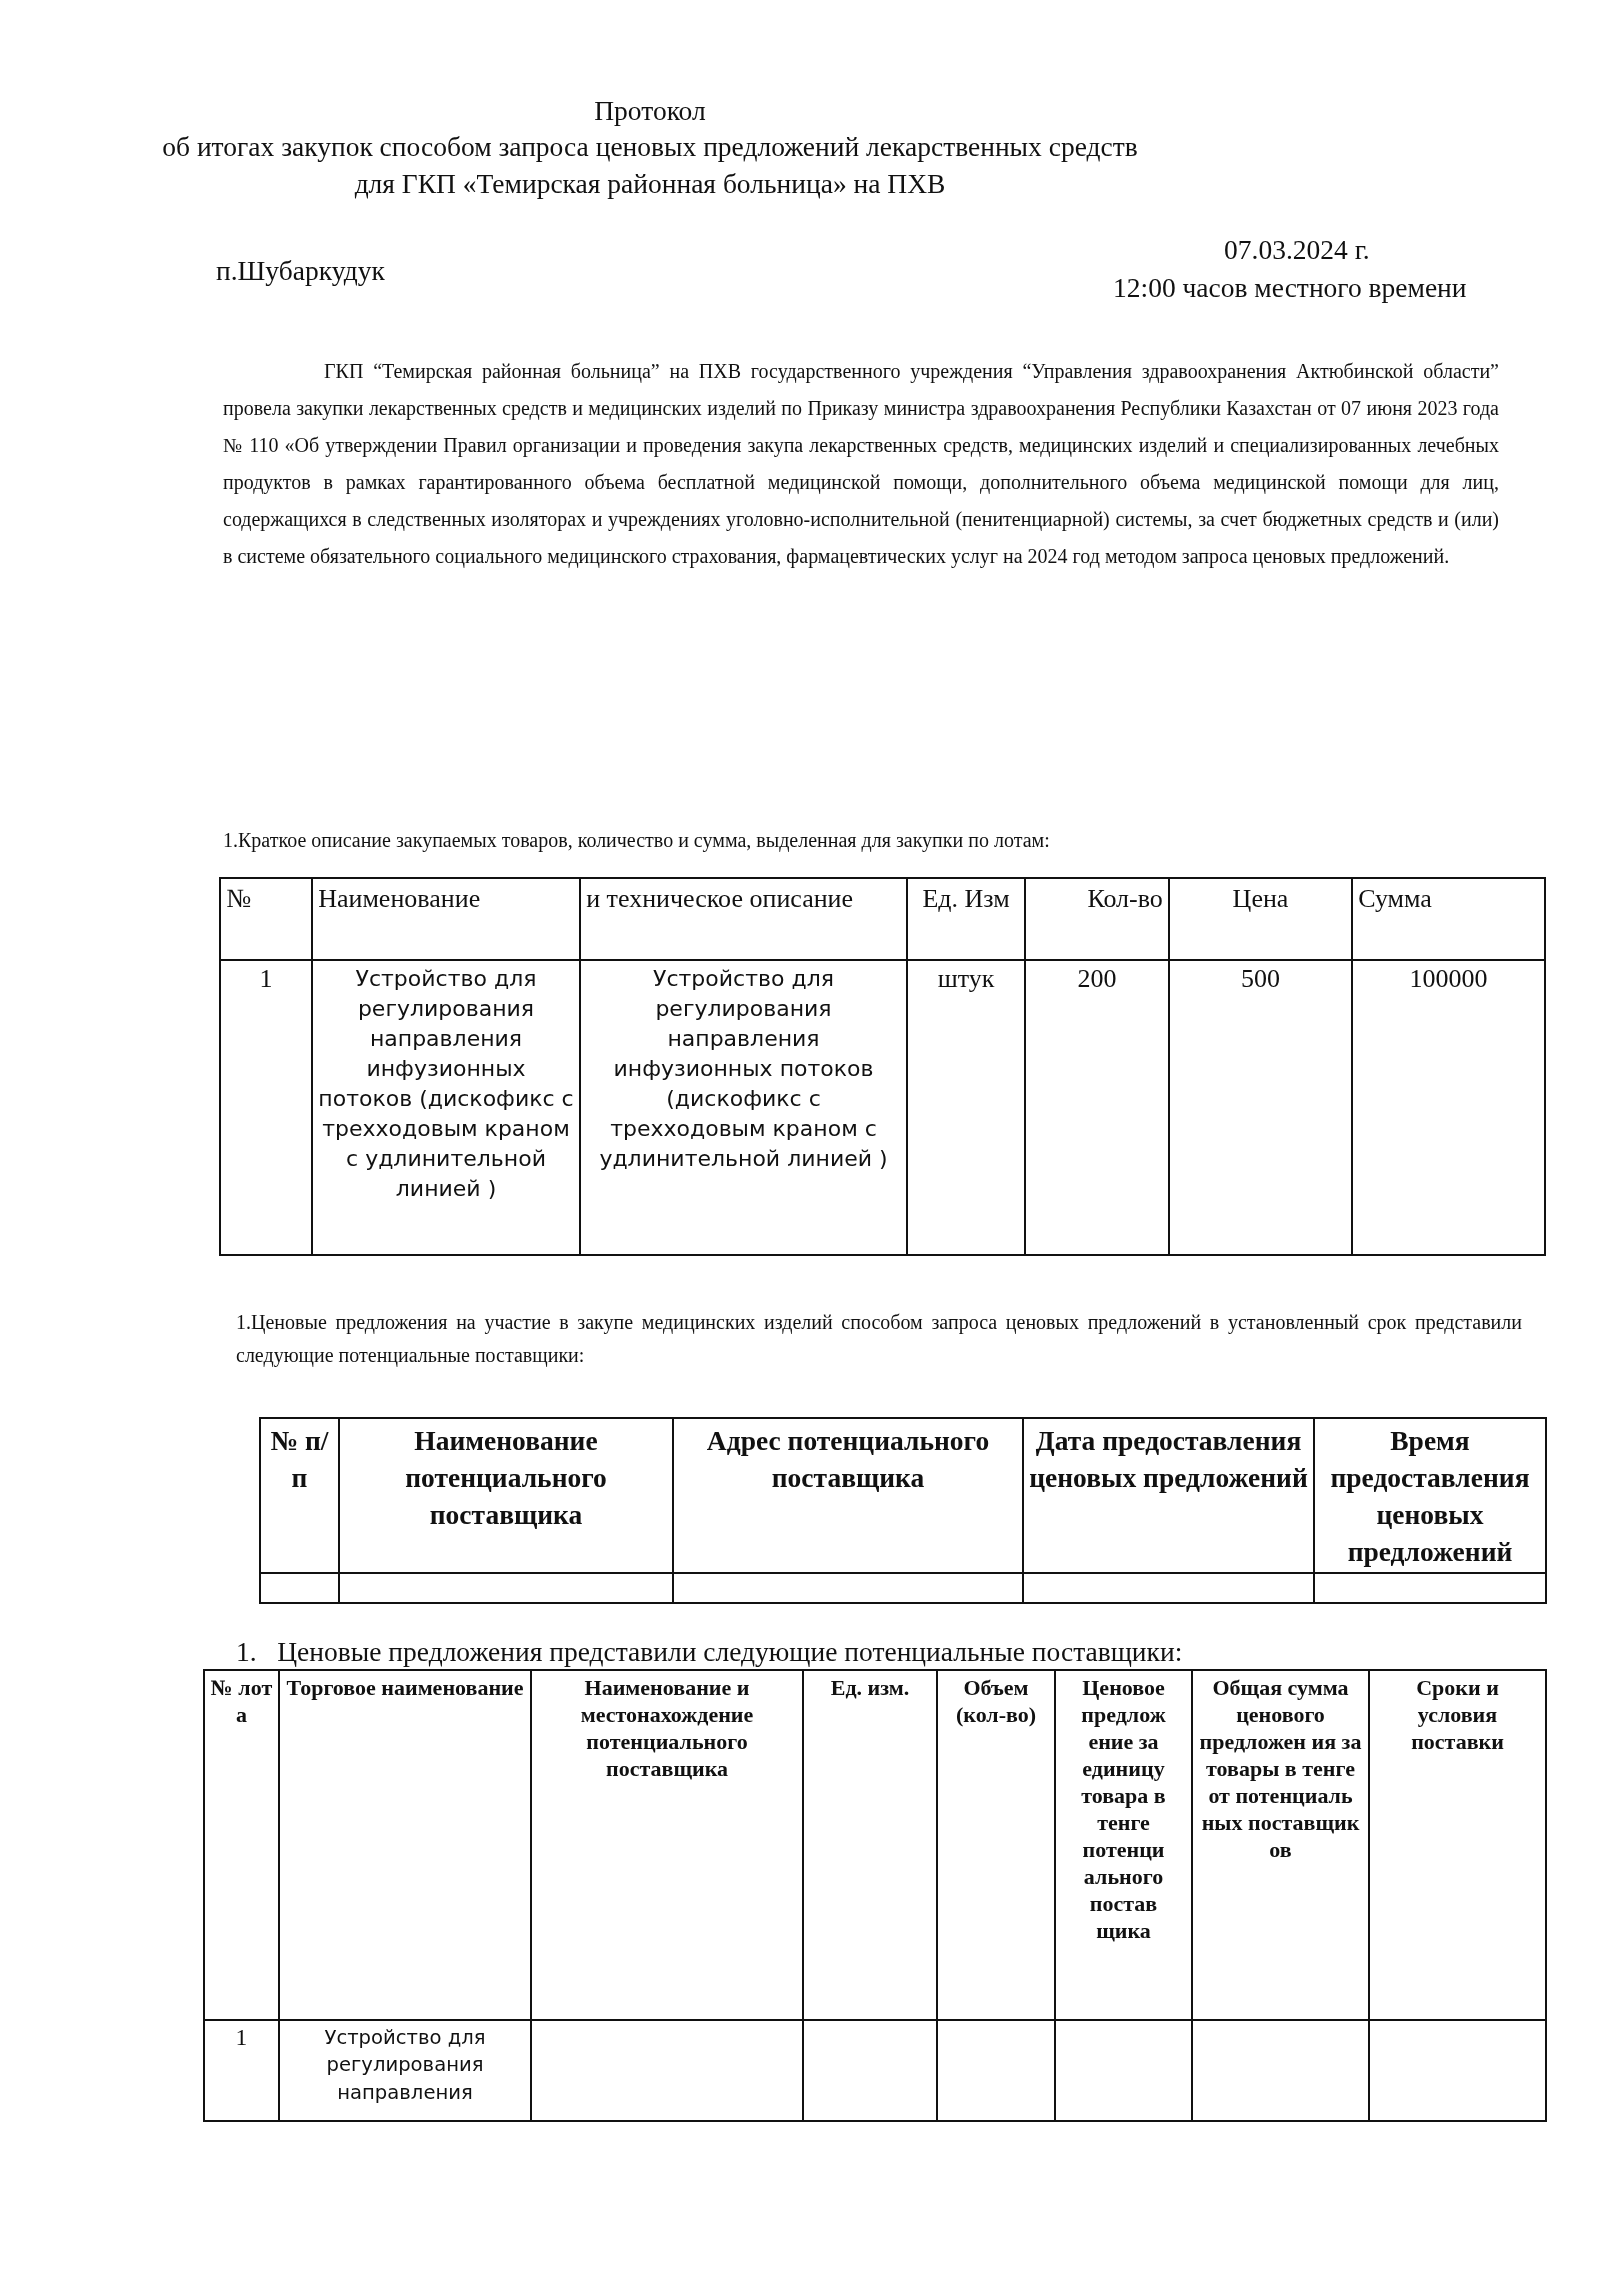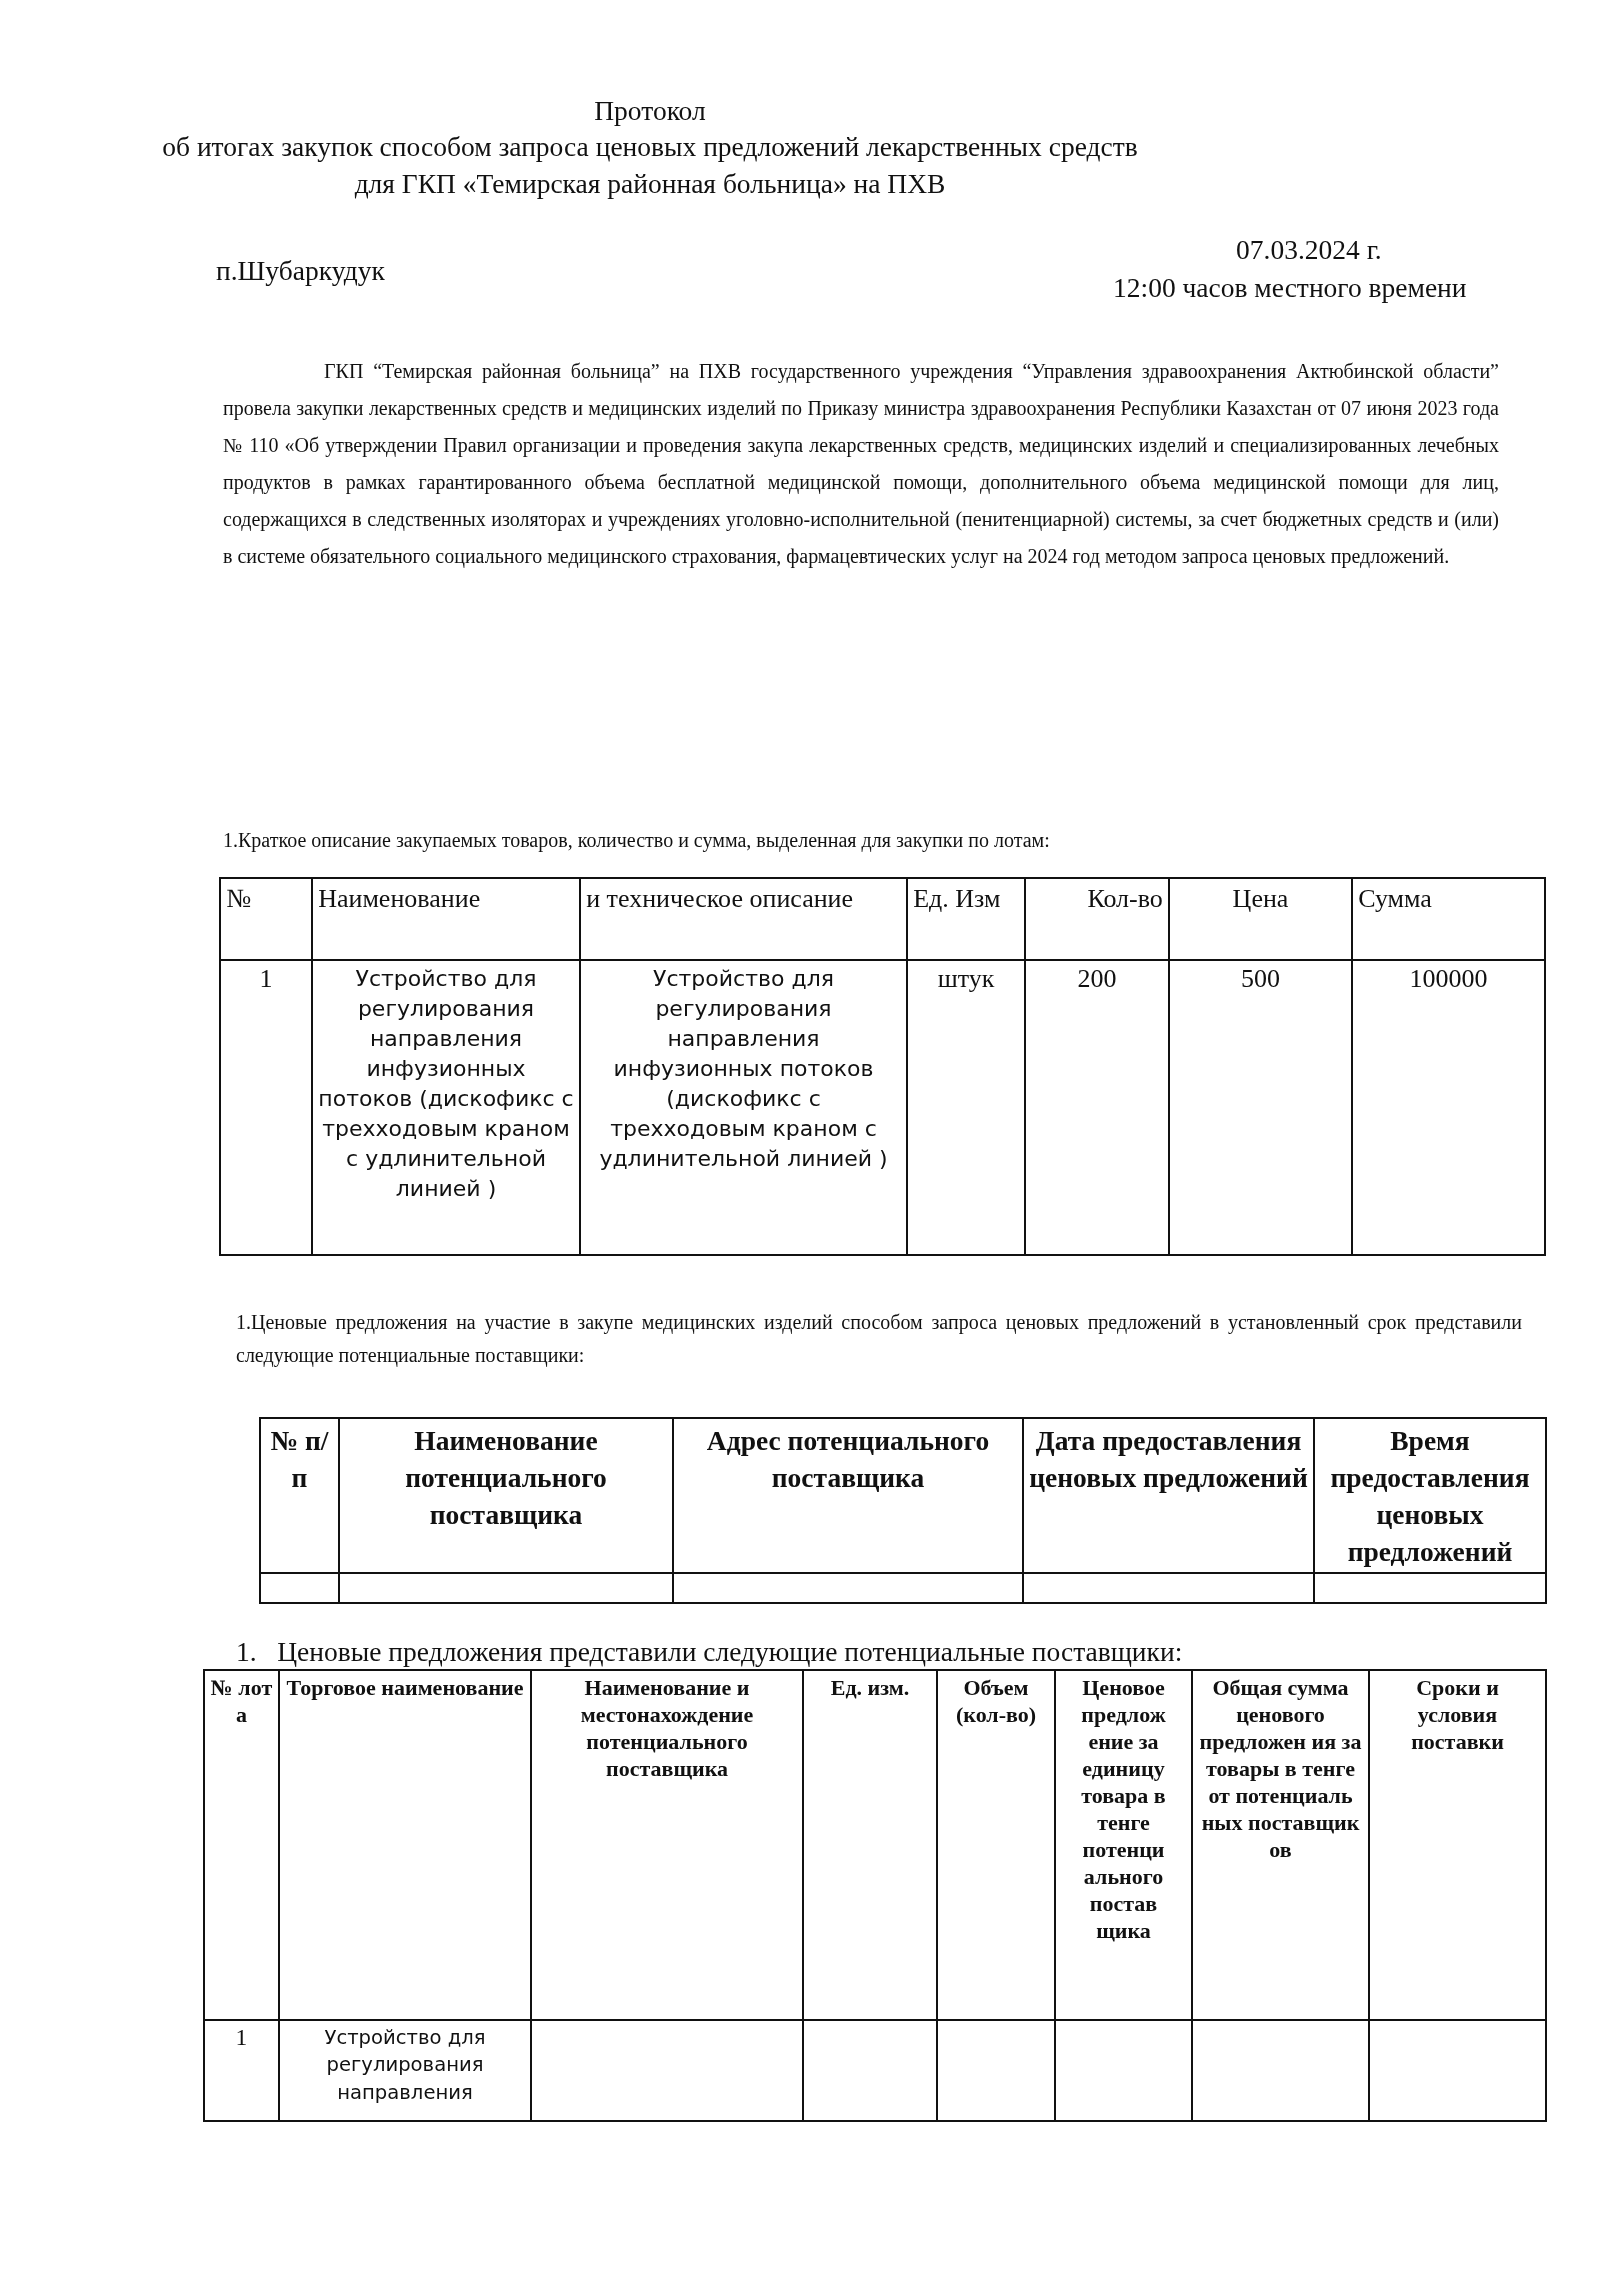--- a/index.html
+++ b/index.html
@@ -20,21 +20,21 @@
     .t3 td.num { font-family: "Liberation Serif", serif; font-size: 23.6px; }
   </style>
 </head>
 <body>
 
 <div class="abs title" style="top:92px;">Протокол</div>
 <div class="abs title" style="top:128px;">об итогах закупок способом запроса ценовых предложений лекарственных средств</div>
 <div class="abs title" style="top:165px;">для ГКП «Темирская районная больница» на ПХВ</div>
 
 <div class="abs" style="left:216px; top:255px; font-size:27.5px;">п.Шубаркудук</div>
-<div class="abs" style="left:1224px; top:234px; font-size:27.5px;margin-left:12px;">07.03.2024 г.</div>
+<div class="abs" style="left:1224px; top:234px; font-size:27.5px;">07.03.2024 г.</div>
 <div class="abs" style="left:1113px; top:272px; font-size:27.5px;">12:00 часов местного времени</div>
 
 <div class="abs body-text" style="left:223px; top:353px; width:1276px;"><span class="indent"></span><span>ГКП “Темирская районная больница” на ПХВ  государственного учреждения “Управления здравоохранения Актюбинской области” провела закупки лекарственных средств и медицинских изделий по Приказу министра здравоохранения Республики Казахстан от 07 июня 2023 года № 110 «Об утверждении Правил организации и проведения закупа лекарственных средств, медицинских изделий и специализированных лечебных продуктов в рамках гарантированного объема бесплатной медицинской помощи, дополнительного объема медицинской помощи для лиц, содержащихся в следственных изоляторах и учреждениях уголовно-исполнительной (пенитенциарной) системы, за счет бюджетных средств и (или) в системе обязательного социального медицинского страхования, фармацевтических услуг на 2024 год методом запроса ценовых предложений.</span></div>
 
 <div class="abs body-text" style="left:223px; top:825px; width:1329px; line-height:31px;">1.Краткое описание  закупаемых товаров, количество и сумма, выделенная для закупки по лотам:</div>
 
 <table class="t1" style="left:219px; top:877px; width:1325px;">
   <colgroup>
     <col style="width:92px">
       <col style="width:268px">
@@ -42,21 +42,21 @@
       <col style="width:118px">
       <col style="width:144px">
       <col style="width:183px">
       <col style="width:193px">
   </colgroup>
   <tbody>
       <tr style="height:82px;">
     <th style="text-align:left;">№</th>
     <th>Наименование</th>
     <th>и техническое описание</th>
-    <th style="text-align:left;">Ед. Изм</th>
+    <th style="text-align:center;">Ед. Изм</th>
     <th style="text-align:right;margin-top:20px;">Кол-во</th>
     <th style="text-align:center;">Цена</th>
     <th style="text-align:left;">Сумма</th>
   </tr>
   <tr style="height:295px;">
     <td class="num">1</td>
     <td>Устройство для регулирования направления инфузионных потоков (дискофикс с трехходовым краном с удлинительной линией )</td>
     <td>Устройство для регулирования направления инфузионных потоков (дискофикс с трехходовым краном с удлинительной линией )</td>
     <td class="num">штук</td>
     <td class="num">200</td>

